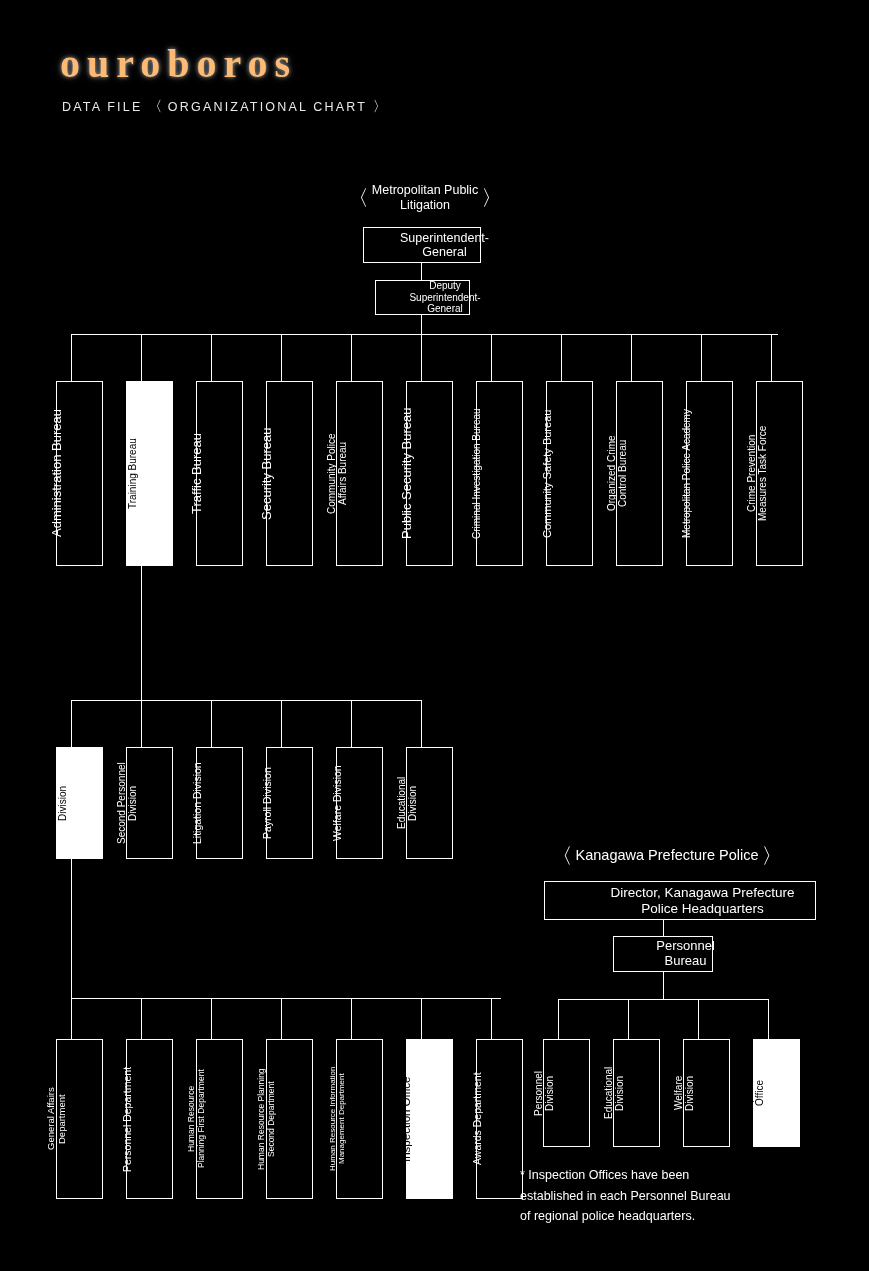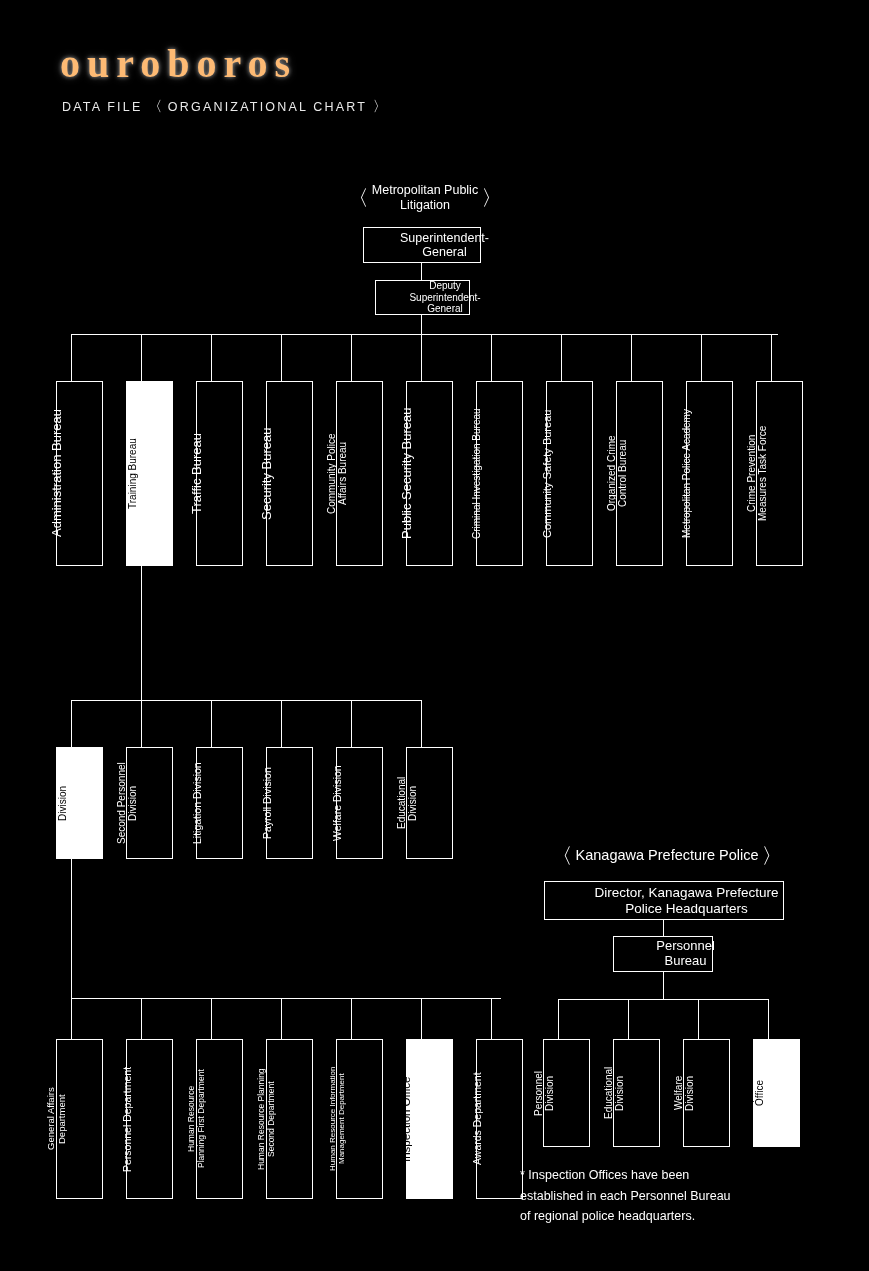--- a/index.html
+++ b/index.html
@@ -216,21 +216,21 @@
 <div class="box vert filled" style="left:406px; top:1039px; width:30px; height:160px; font-size:11.5px; white-space:pre-line;">Inspection Office</div>
 
 <div class="box vert" style="left:476px; top:1039px; width:30px; height:160px; font-size:10.5px; white-space:pre-line;">Awards Department</div>
 
 <div class="sect-title" style="left:552px; top:843px; width:230px; height:26px; font-size:14.5px;">
   <span class="brk">〈</span>
   <span style="white-space:nowrap;">Kanagawa Prefecture Police</span>
   <span class="brk">〉</span>
 </div>
 
-<div class="box" style="left:544px; top:881px; width:240px; height:39px; font-size:13.5px;">
+<div class="box" style="left:544px; top:881px; width:272px; height:39px; font-size:13.5px;">
   <span style="white-space:nowrap;">
     <span>Director, Kanagawa Prefecture</span><br>
     <span>Police Headquarters</span>
   </span>
 </div>
 
 <div class="ln" style="left:663px; top:920px; width:1px; height:16px;"></div>
 
 <div class="box" style="left:613px; top:936px; width:100px; height:36px; font-size:13px; white-space:pre-line;">Personnel
 Bureau</div>

